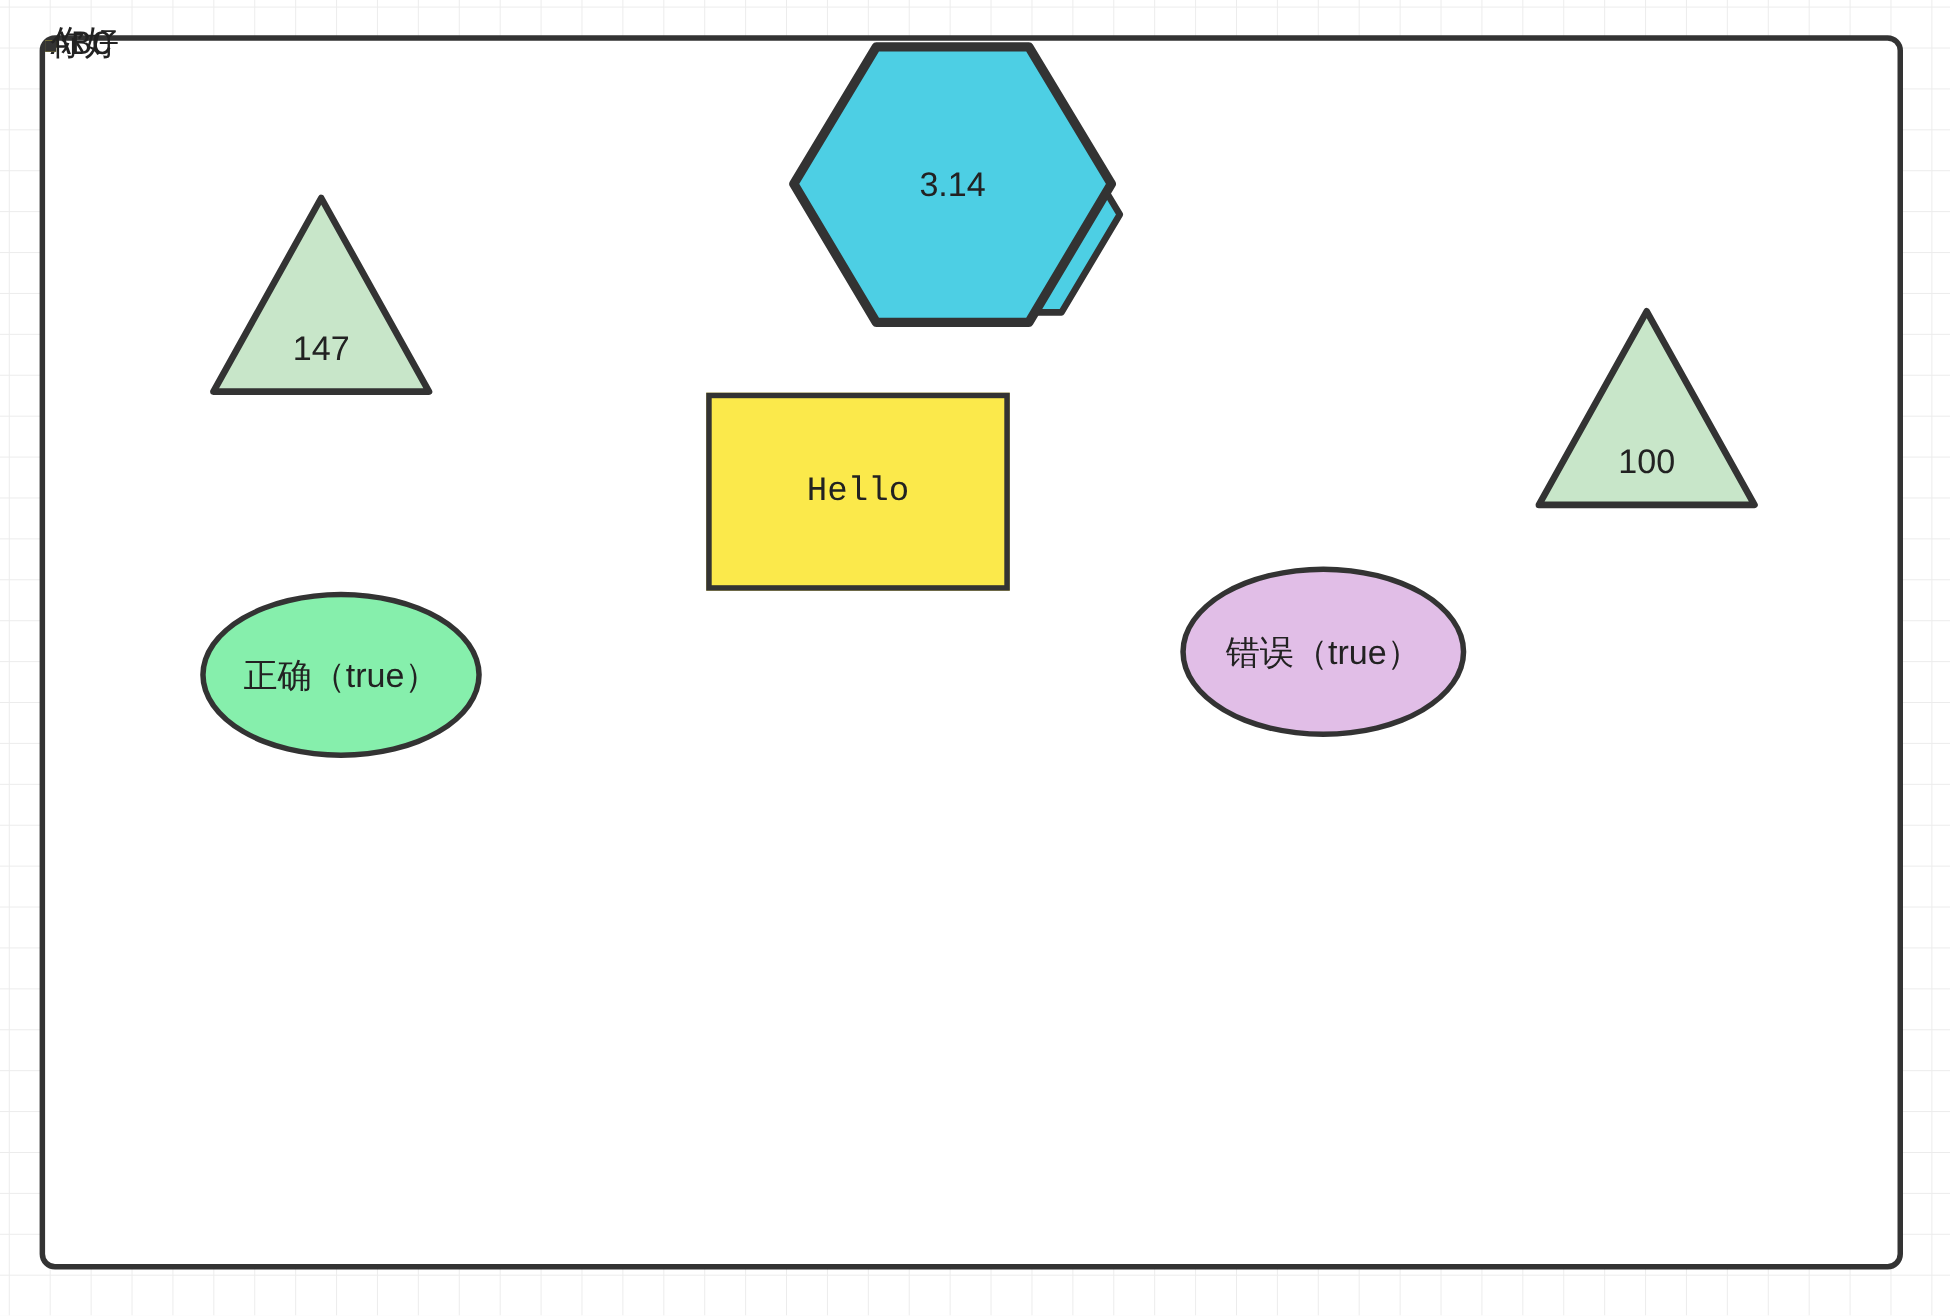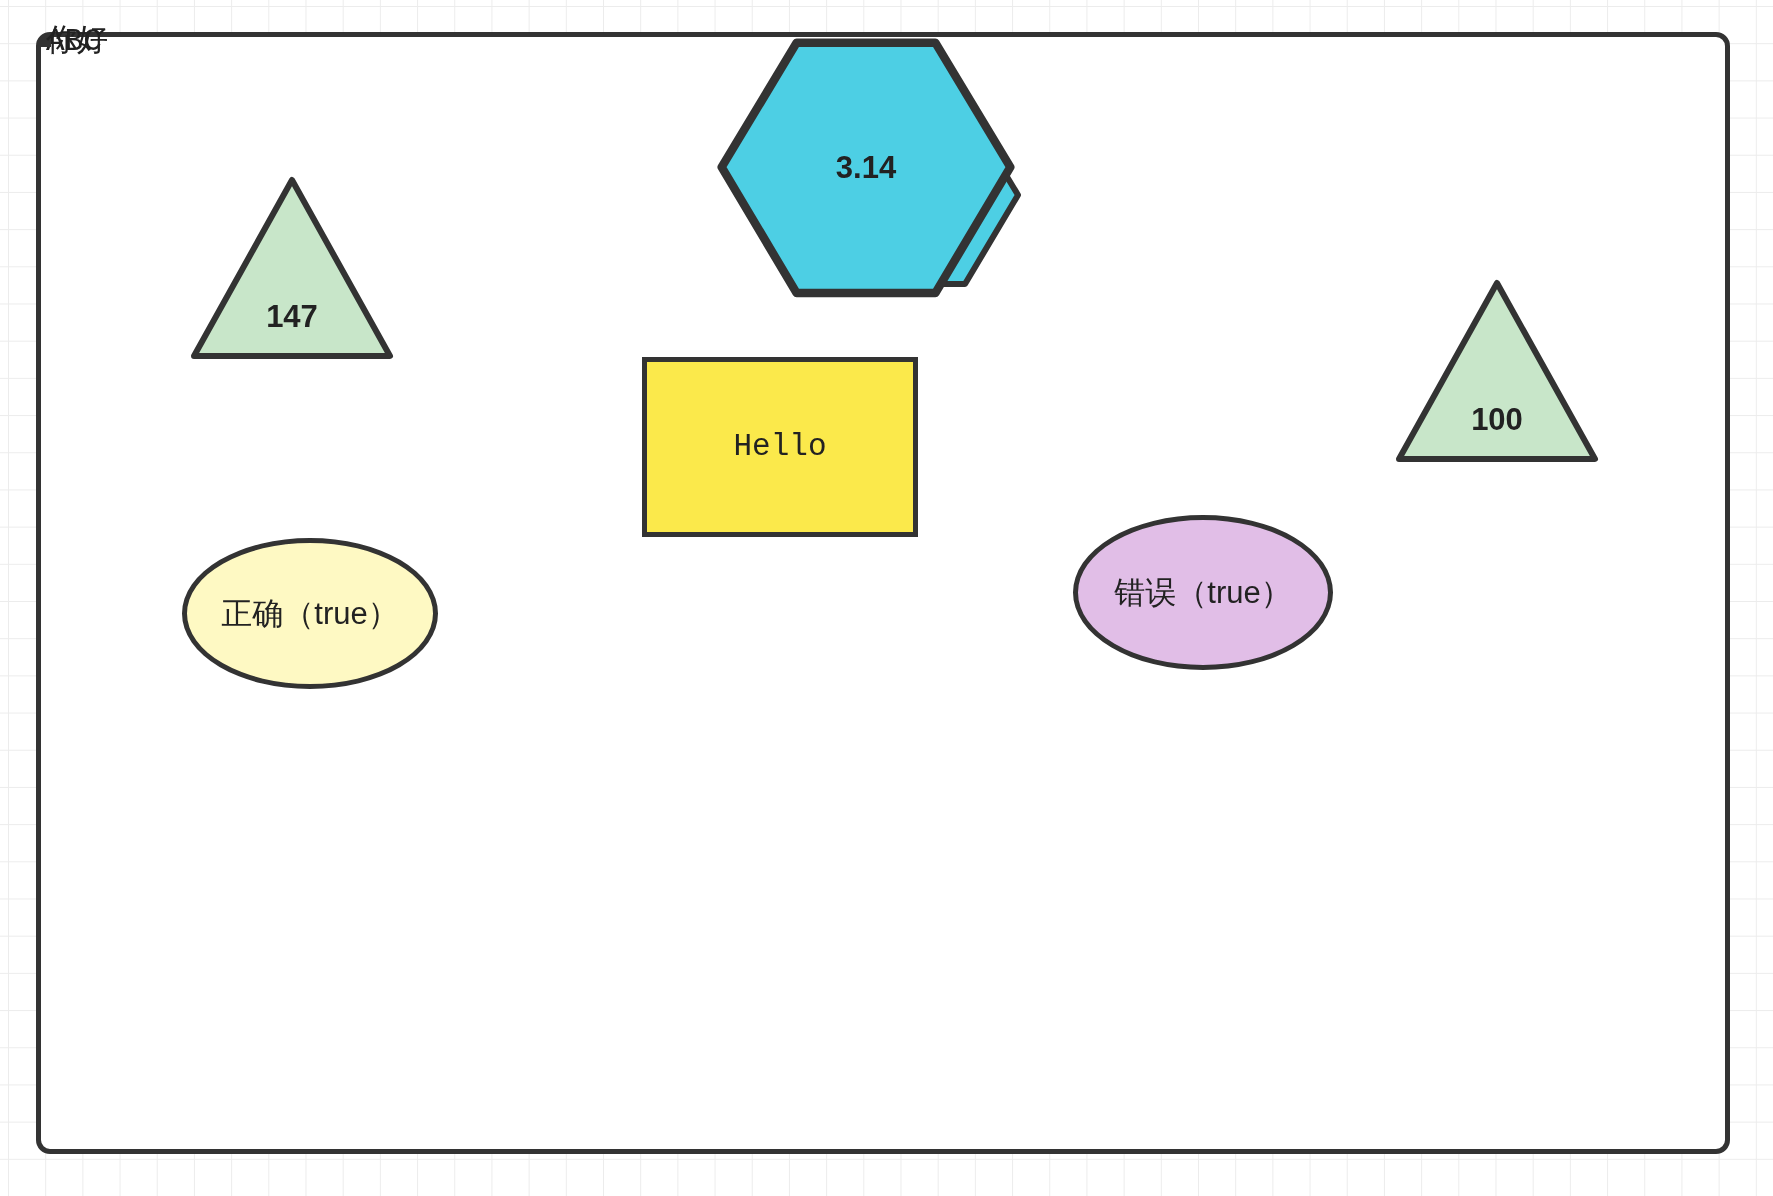--- a/index.html
+++ b/index.html
@@ -89,21 +89,20 @@
     width: 100%;
     height: 100%;
     overflow: visible;
   }
   .svg-shape .shape-label {
     top: 0;
     height: 100%;
     display: flex;
     align-items: center;
     justify-content: center;
-    font-weight: bold;
   }
 
   .tri-label {
     top: auto !important;
     bottom: 14% !important;
     height: auto !important;
     display: block !important;
   }
 
   
@@ -153,21 +152,21 @@
     <svg viewBox="0 0 206 186" preserveAspectRatio="none">
       <polygon points="103,5 201,181 5,181" fill="#c8e6c9" stroke="#333333" stroke-width="6" stroke-linejoin="round"></polygon>
     </svg>
     <span class="shape-label tri-label">100</span>
   </div>
 
   <div class="shape rect" id="shape-rect-hello" style="background: rgb(251, 233, 75);">
     <span class="shape-label">Hello</span>
   </div>
 
-  <div class="shape ellipse" id="shape-ellipse-true" style="background: #fef9c3; text-decoration: underline;">
+  <div class="shape ellipse" id="shape-ellipse-true" style="background: #86efac; text-decoration: underline;">
     <span class="shape-label">正确（true）</span>
   </div>
 
   <div class="shape ellipse" id="shape-ellipse-false" style="background: rgb(225, 190, 231);">
     <span class="shape-label">错误（true）</span>
   </div>
 
   <div class="shape svg-shape" id="shape-hexagon-pi-bottom">
     <svg viewBox="0 0 212 185" preserveAspectRatio="none">
       <polygon points="57,4 155,4 208,92 155,181 57,181 4,92" fill="#4dcfe4" stroke="#333333" stroke-width="6" stroke-linejoin="round"></polygon>

